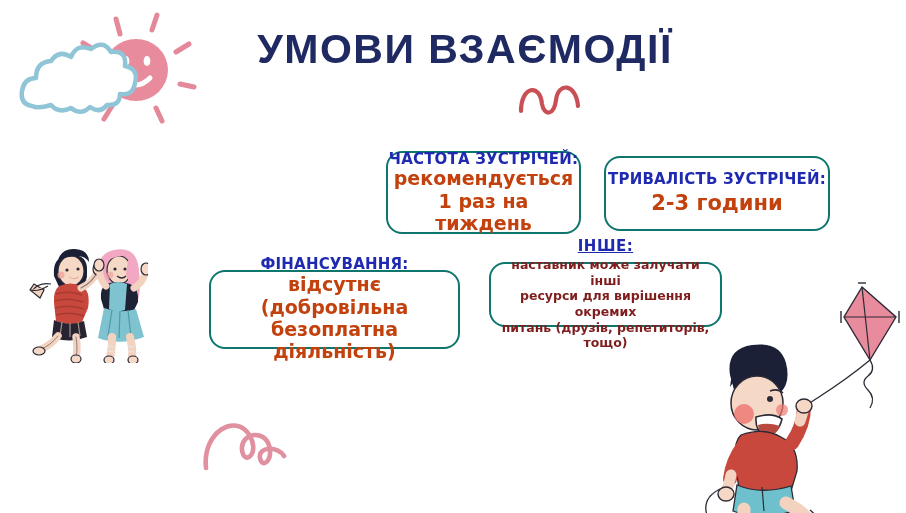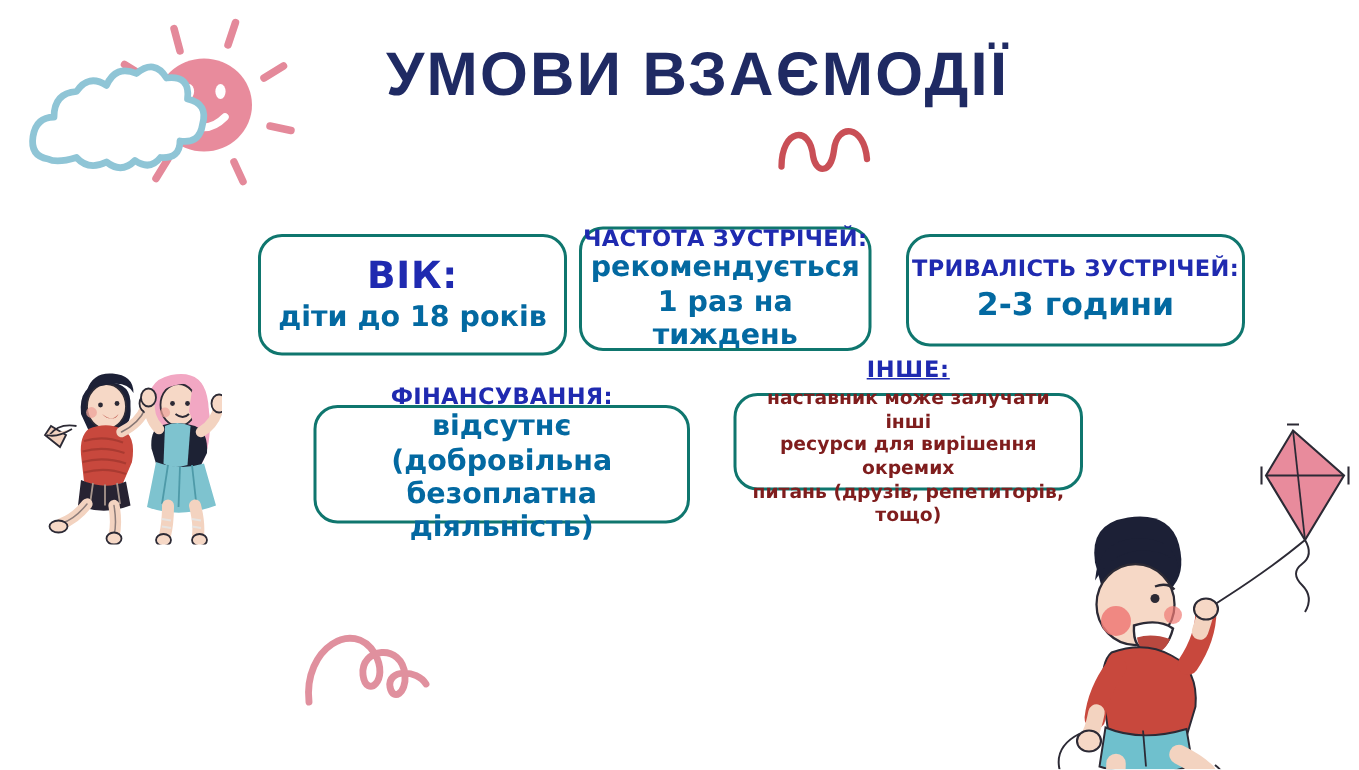--- a/index.html
+++ b/index.html
@@ -47,21 +47,21 @@
     text-align: center;
     padding: 4px 8px;
   }
   .box-head {
     color: #1f2ab0;
     font-weight: bold;
     line-height: 1.12;
     white-space: nowrap;
   }
   .box-body {
-    color: #0369a1;
+    color: #c2410c;
     font-weight: bold;
     line-height: 1.18;
   }
 
   
   #box-age { left: 172px; top: 156px; width: 206px; height: 81px; }
   #box-age .box-head { font-size: 25px; letter-spacing: 0.5px; margin-bottom: 2px; }
   #box-age .box-body { font-size: 19px; }
 
   
@@ -146,24 +146,20 @@
                q-13 4 -19 1 z" fill="#ffffff" stroke="#8fc5d6" stroke-width="4.5" stroke-linejoin="round"></path>
     </svg>
   </div>
 
   <div class="art" id="art-title-squiggle">
     <svg width="70" height="42" viewBox="0 0 70 42" xmlns="http://www.w3.org/2000/svg">
       <path d="M5 35 C5 10, 24 7, 26 28 C28 40, 38 40, 40 24 C42 6, 60 7, 62 30" stroke="#c94f56" stroke-width="4.2" fill="none" stroke-linecap="round"></path>
     </svg>
   </div>
 
-  <div class="info-box" id="box-age">
-    <div class="box-head">ВІК:</div>
-    <div class="box-body">діти до 18 років</div>
-  </div>
 
   <div class="info-box" id="box-frequency">
     <div class="box-head">ЧАСТОТА ЗУСТРІЧЕЙ:</div>
     <div class="box-body">рекомендується</div>
     <div class="box-body">1 раз на тиждень</div>
   </div>
 
   <div class="info-box" id="box-duration">
     <div class="box-head">ТРИВАЛІСТЬ ЗУСТРІЧЕЙ:</div>
     <div class="box-body">2-3 години</div>

